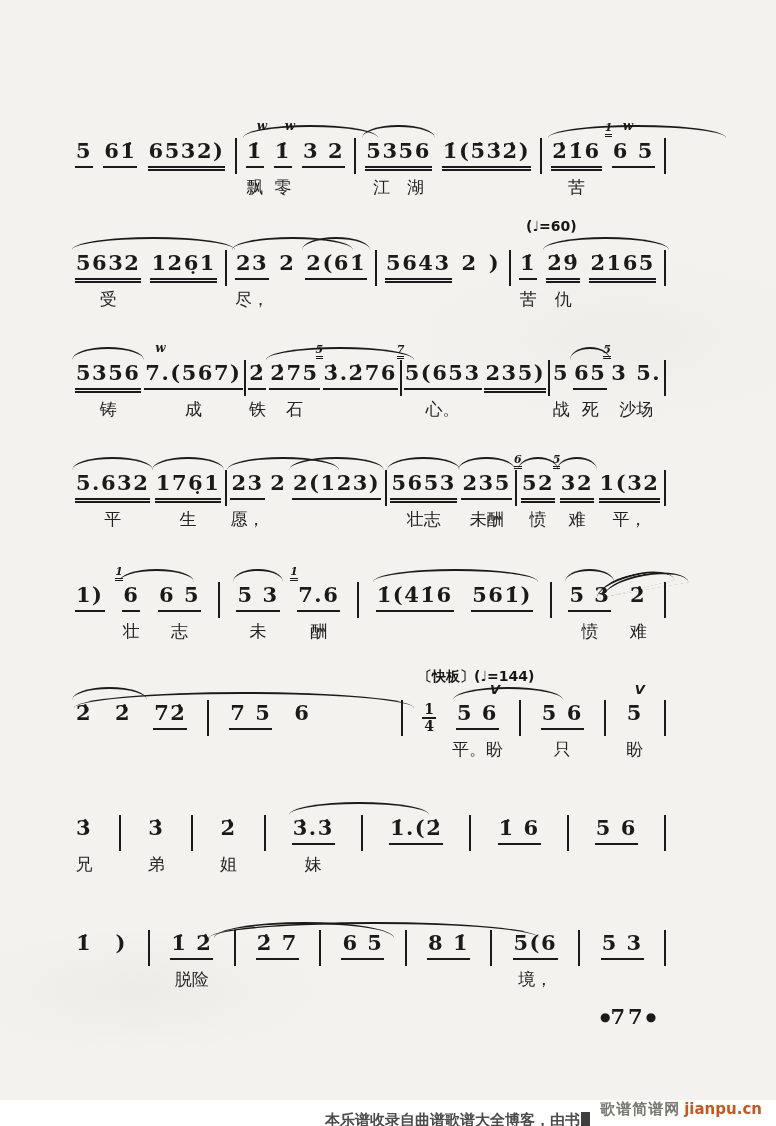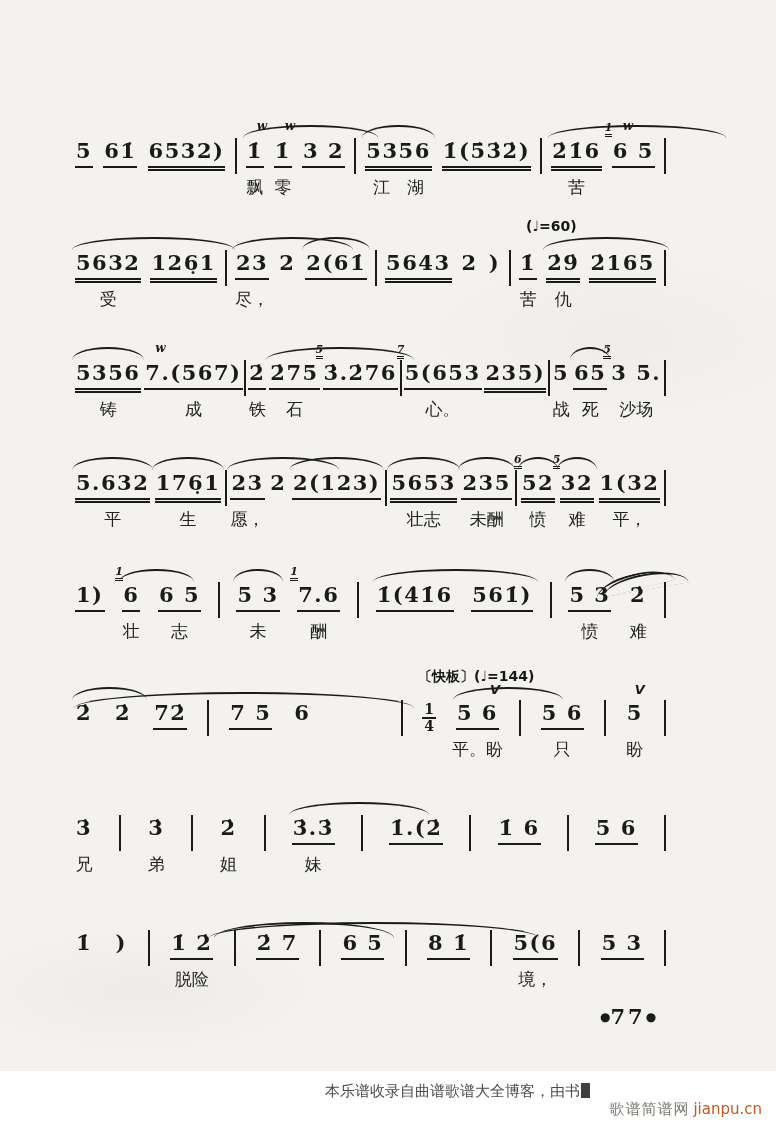--- a/index.html
+++ b/index.html
@@ -32,21 +32,21 @@
   .lyric{position:absolute;top:38px;left:50%;transform:translateX(-50%);
     font-size:17px;color:#222;white-space:nowrap;font-family:"DejaVu Sans",sans-serif;}
   .frac{display:inline-flex;flex-direction:column;align-items:center;font-weight:bold;
     font-size:14px;line-height:1.1;margin-top:2px;}
   .frac .den{border-top:2px solid #1a1a1a;padding:0 2px;}
   .mark{position:absolute;top:-32px;font-size:14px;font-weight:bold;white-space:nowrap;
     font-family:"DejaVu Sans",sans-serif;color:#161616;}
   .page-num{position:absolute;top:1004px;left:600px;font-size:21px;font-weight:bold;
     letter-spacing:3px;}
   .page-num .bullet{font-size:12px;vertical-align:3px;letter-spacing:0;}
-  .footer{position:absolute;left:0;right:0;bottom:0;height:55px;background:#ffffff;}
+  .footer{position:absolute;left:0;right:0;bottom:0;height:26px;background:#ffffff;font-weight:bold;}
   .footer-text{position:absolute;left:325px;top:11px;font-size:15px;color:#4c4c4c;
     white-space:nowrap;font-family:"DejaVu Sans",sans-serif;}
   .cut-block{display:inline-block;width:9px;height:15px;background:#3f3f3f;vertical-align:-2px;margin-left:1px;}
   .watermark{position:absolute;right:14px;bottom:7px;font-size:15px;white-space:nowrap;
     font-family:"DejaVu Sans",sans-serif;}
   .wm-site{color:#7b7772;letter-spacing:1px;}
   .wm-domain{color:#c4581f;margin-left:4px;}
 </style>
 </head>
 <body>

